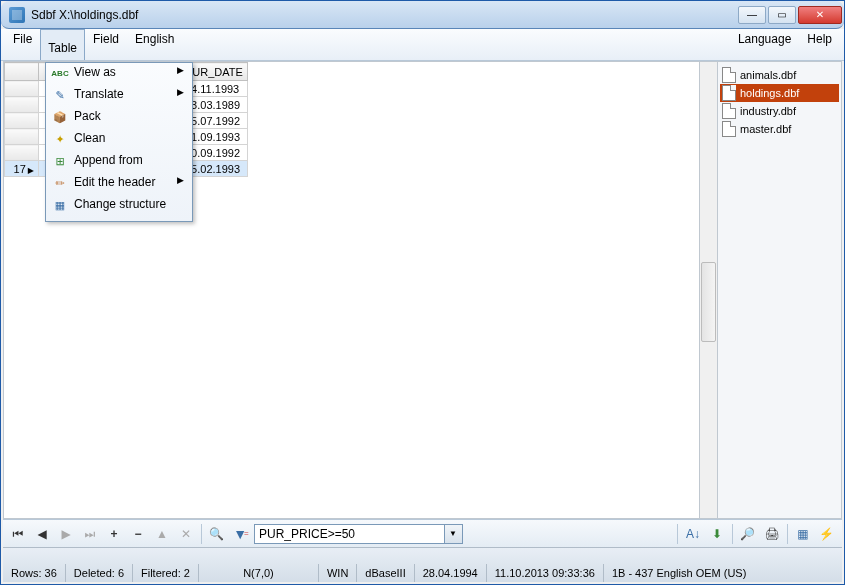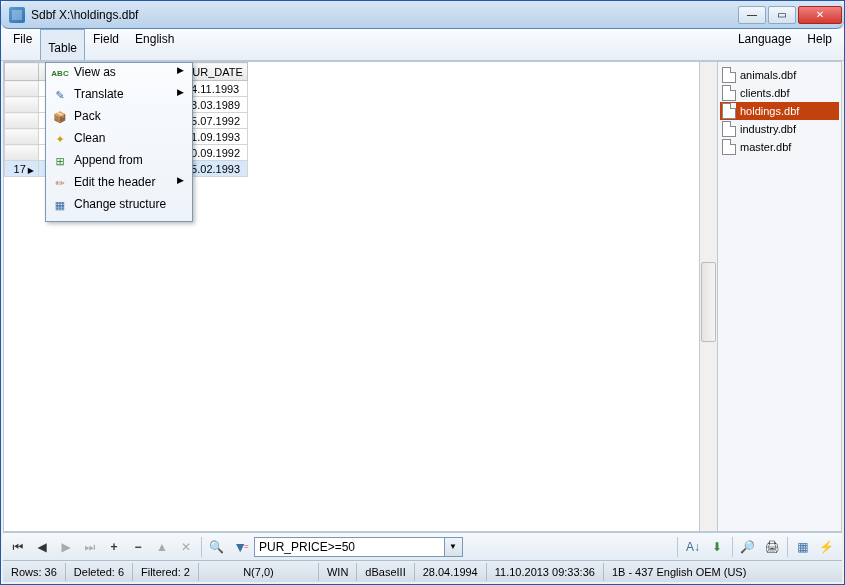--- a/index.html
+++ b/index.html
@@ -34,21 +34,21 @@
 .dd-item { display:flex; height:22px; padding:0 6px 0 26px; position:relative; cursor:default; font-size:12px;}
 .dd-item .arrow { position:absolute; right:6px; font-size:9px;}
 .dd-icon { position:absolute; left:4px; width:16px; height:16px; display:flex; align-items:center; justify-content:center; font-size:11px;}
 .vscroll { position:absolute; right:0; top:190px; width:18px; height:100px; background:linear-gradient(90deg,#e4e4e4,#f4f4f4); border:1px solid #bcbcbc; border-radius:2px;}
 .toolbar { height:28px; background:linear-gradient(#f6f9fc,#e4ecf4); border-top:1px solid #b8c8d8; display:flex; align-items:center; padding:0 4px; gap:2px; margin:0 2px;}
 .tb-btn { width:22px; height:22px; display:flex; align-items:center; justify-content:center; border:1px solid transparent; cursor:default; font-size:12px; color:#333;}
 .tb-sep { width:1px; height:20px; background:#b8c8d8; margin:0 2px;}
 .filter-box { flex:1; display:flex; align-items:center; }
 .filter-input { flex:1; height:20px; border:1px solid #7a99b8; padding:1px 4px; font-size:12px; background:#fff; max-width:370px;}
 .filter-dd { width:18px; height:20px; border:1px solid #7a99b8; border-left:none; background:linear-gradient(#f0f4f8,#d8e2ec); display:flex;align-items:center;justify-content:center; font-size:8px;}
-.statusbar { height:22px; background:linear-gradient(#e8eef5,#d4dee8); border-top:1px solid #b0bcc8; display:flex; align-items:center; font-size:11px; margin:0 2px 2px 2px;}
+.statusbar { height:35px; background:linear-gradient(#e8eef5,#d4dee8); border-top:1px solid #b0bcc8; display:flex; align-items:flex-end; font-size:11px; margin:0 2px 2px 2px;}
 .sb-cell { border-right:1px solid #b0bcc8; padding:3px 8px; display:flex; align-items:center;}
 .funnel{color:#3a6ea5;font-size:14px;}
 </style>
 </head>
 <body>
 
 <div class="window">
 
   <div class="titlebar">
     <div class="app-icon"></div>
@@ -156,24 +156,20 @@
     </div>
 
     <div style="width:18px;border-left:1px solid #c0c8d0;background:#f0f0f0;position:relative">
       <div class="vscroll" style="position:absolute;top:200px;left:1px;width:15px;height:80px"></div>
     </div>
 
     <div class="sidebar">
       <div class="file-item">
           <div class="file-icon"></div>
           <span>animals.dbf</span>
-        </div>
-      <div class="file-item">
-          <div class="file-icon"></div>
-          <span>clients.dbf</span>
         </div>
       <div class="file-item sel">
           <div class="file-icon"></div>
           <span>holdings.dbf</span>
         </div>
       <div class="file-item">
           <div class="file-icon"></div>
           <span>industry.dbf</span>
         </div>
       <div class="file-item">

